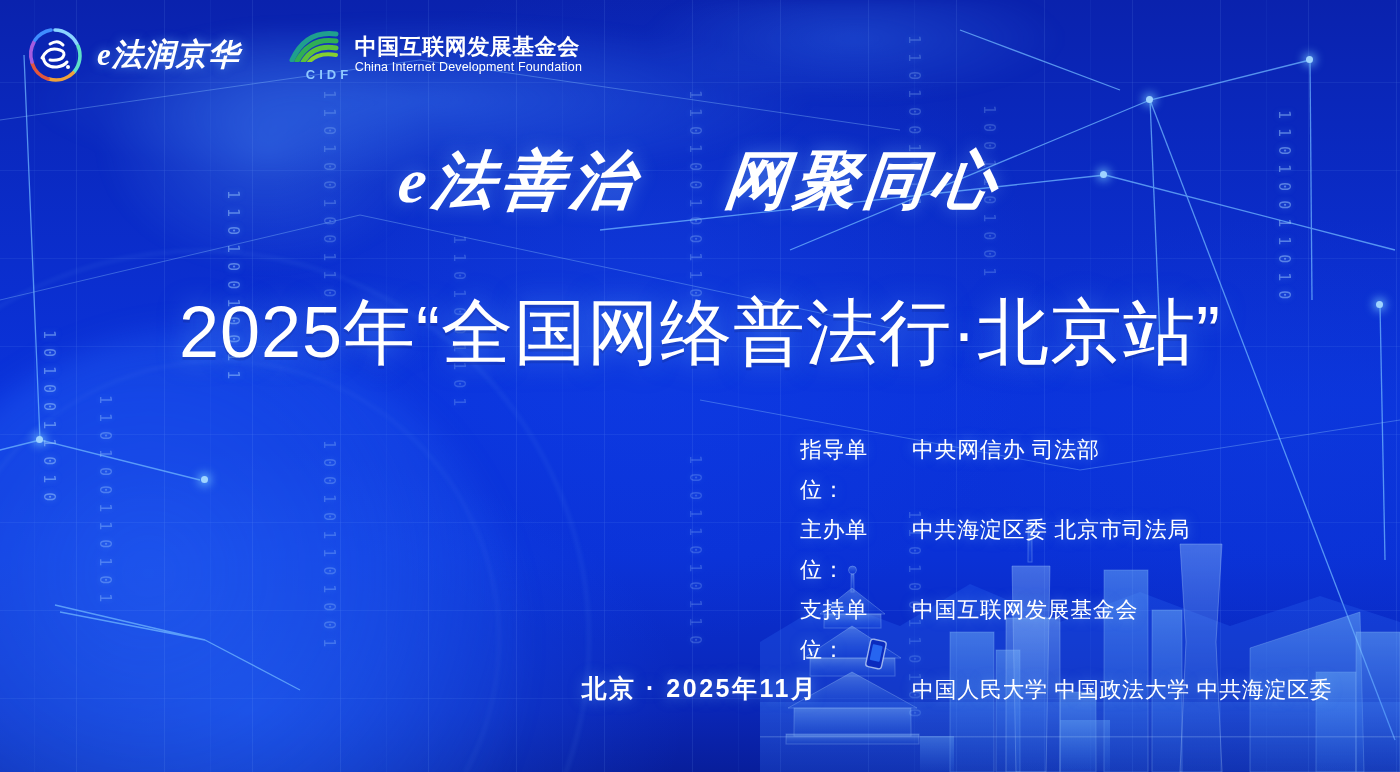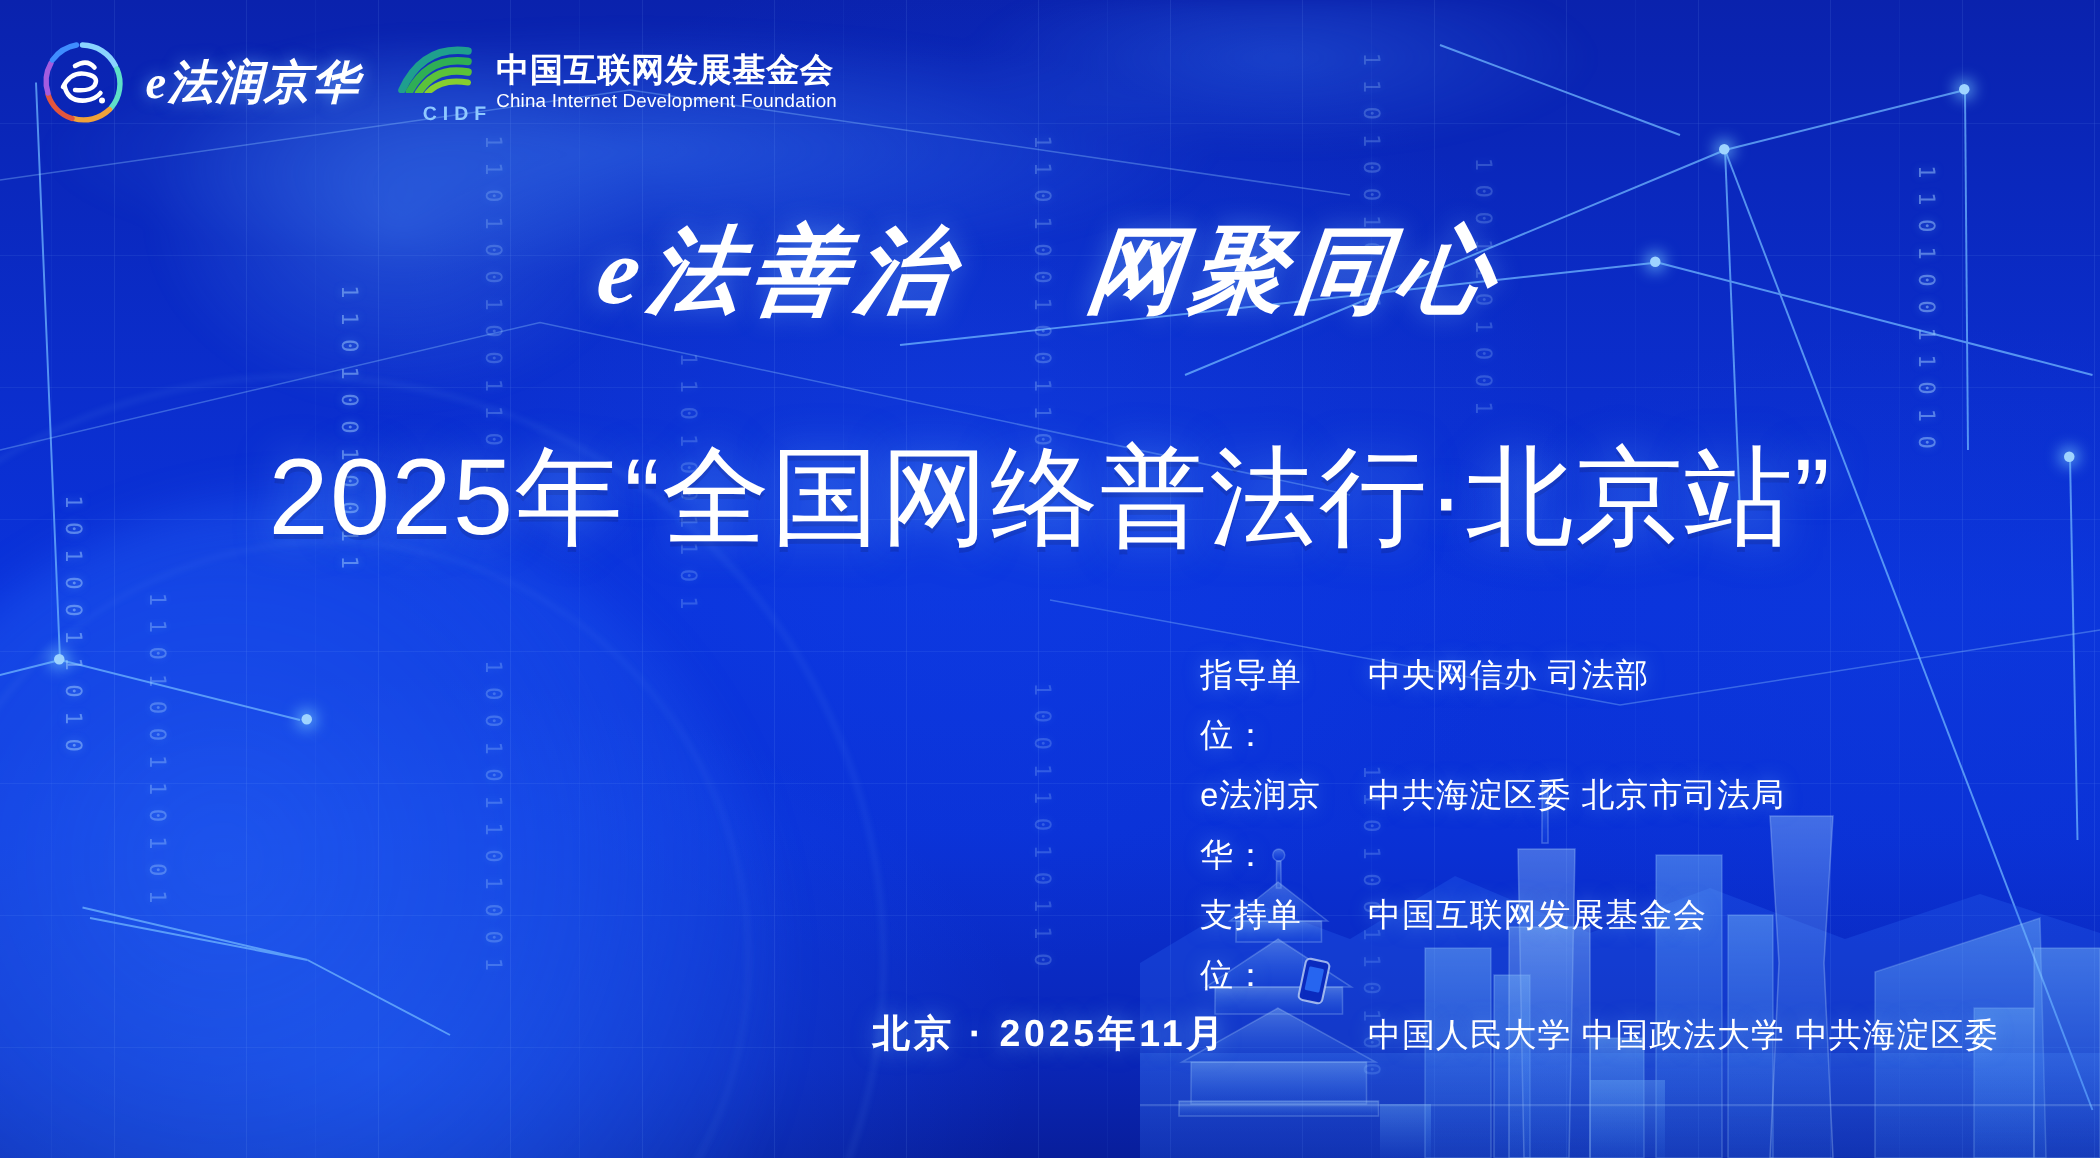--- a/index.html
+++ b/index.html
@@ -74,21 +74,21 @@
   }
 
   
   .skyline{position:absolute;right:0;bottom:0;width:640px;height:250px;opacity:.85;}
   .water{
     position:absolute;right:0;bottom:0;width:640px;height:70px;
     background:linear-gradient(180deg, rgba(80,150,255,.20), rgba(80,150,255,0));
   }
 
   
-  .logos{position:absolute;left:26px;top:26px;display:flex;align-items:center;gap:22px;z-index:9;}
+  .logos{position:absolute;left:26px;top:26px;display:flex;align-items:center;gap:46px;z-index:9;}
   .logo{display:flex;align-items:center;gap:13px;}
   .ring{width:58px;height:58px;flex:0 0 58px;position:relative;}
   .elogo-text{
     font-family:"Liberation Serif","DejaVu Serif",serif;
     font-size:31px;font-weight:700;color:#fff;letter-spacing:1px;
     text-shadow:0 0 10px rgba(120,190,255,.6);
     font-style:italic;
   }
   .cidf-mark{width:56px;flex:0 0 56px;text-align:center;}
   .cidf-abbr{
@@ -314,21 +314,21 @@
   </div>
 
   <div class="title">2025年“全国网络普法行·北京站”</div>
 
   <div class="orgs">
     <div class="org-row">
       <span class="org-label">指导单位：</span>
       <span class="org-val">中央网信办  司法部</span>
     </div>
     <div class="org-row">
-      <span class="org-label">e法润京华：</span>
+      <span class="org-label">主办单位：</span>
       <span class="org-val">中共海淀区委  北京市司法局</span>
     </div>
     <div class="org-row">
       <span class="org-label">支持单位：</span>
       <span class="org-val">中国互联网发展基金会</span>
     </div>
     <div class="org-row">
       <span class="org-label"></span>
       <span class="org-val">中国人民大学  中国政法大学  中共海淀区委</span>
     </div>

